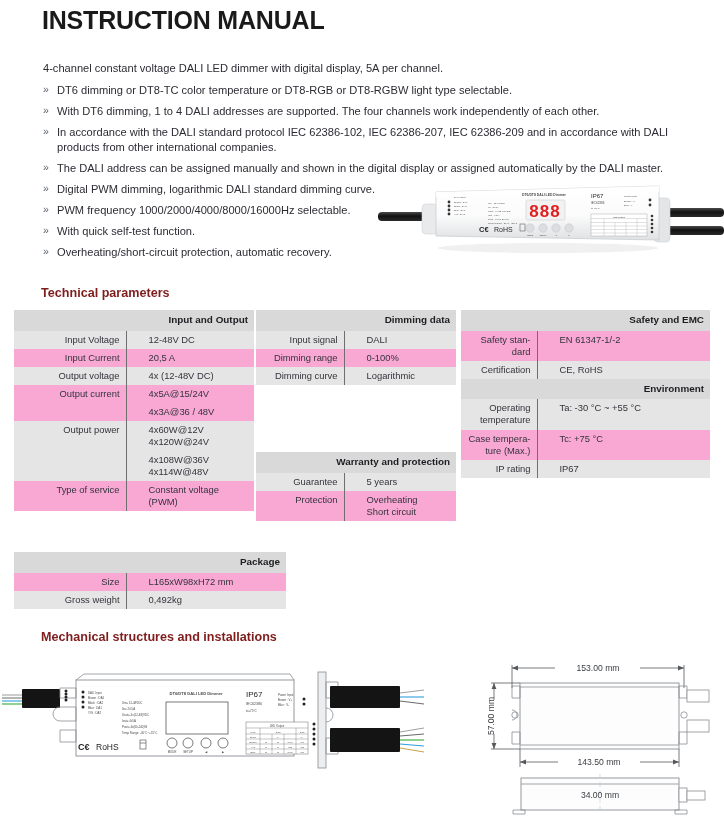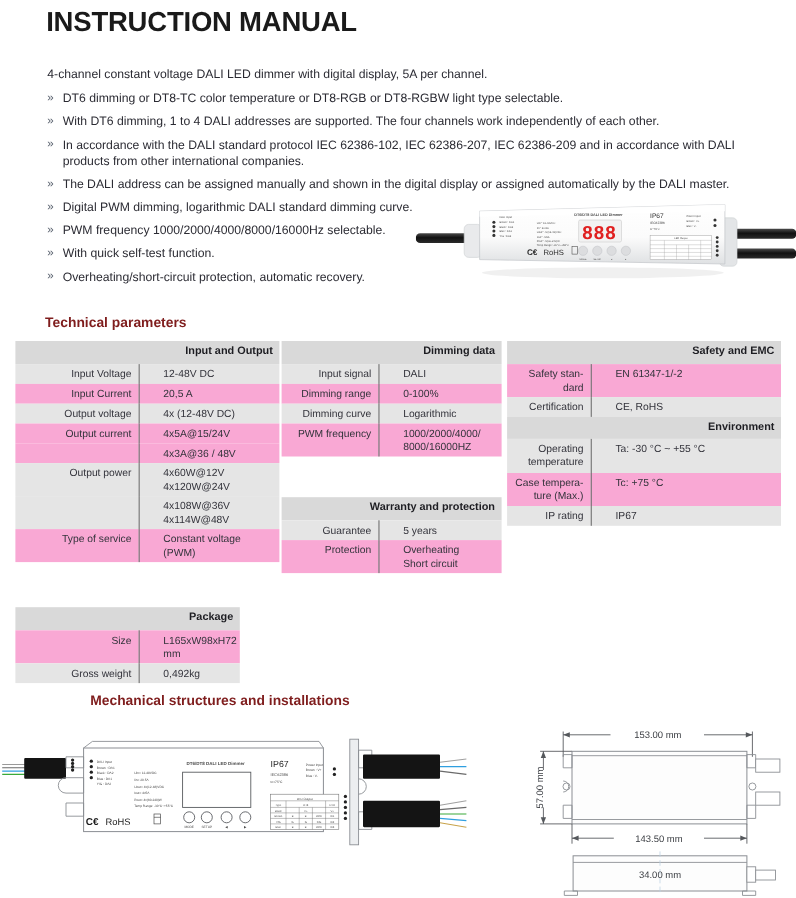--- a/index.html
+++ b/index.html
@@ -73,21 +73,21 @@
   }
 
   
   .section-heading {
     position: absolute;
     font-size: 12.6px;
     font-weight: bold;
     color: #7f1d1d;
   }
   #tech-heading { left: 41px; top: 286px; }
-  #mech-heading { left: 41px; top: 630px; margin-left: 41px; }
+  #mech-heading { left: 41px; top: 630px; }
 
   
   .spec-table {
     position: absolute;
     border-collapse: collapse;
     font-size: 9.4px;
     color: #33333b;
     table-layout: fixed;
   }
   .spec-table td {
@@ -107,21 +107,21 @@
   .spec-table tr.plain td { background: #e5e5e5; }
   .spec-table td.k {
     border-right: 1.3px solid #6f6f6f;
     text-align: right;
   }
   .spec-table tr.hdr td.k { border-right: none; }
   .spec-table td.v { padding-left: 22px; }
   .nowrap-pre { white-space: pre-line; }
 
   #tbl-io   { left: 14px;  top: 310px; width: 240px; }
-  #tbl-pkg  { left: 14px;  top: 552px; width: 204px; }
+  #tbl-pkg  { left: 14px;  top: 552px; width: 272px; }
   #tbl-dim  { left: 256px; top: 310px; width: 200px; }
   #tbl-warr { left: 256px; top: 452px; width: 200px; }
   #tbl-safe { left: 461px; top: 310px; width: 249px; }
 
   #tbl-io col.c1   { width: 112px; }
   #tbl-pkg col.c1  { width: 112px; }
   #tbl-dim col.c1  { width: 88px; }
   #tbl-warr col.c1 { width: 88px; }
   #tbl-safe col.c1 { width: 76px; }
 
@@ -386,25 +386,20 @@
         <td class="k">Input signal</td>
         <td class="v nowrap-pre">DALI</td>
       </tr>
       <tr class="shade">
         <td class="k">Dimming range</td>
         <td class="v nowrap-pre">0-100%</td>
       </tr>
       <tr class="plain">
         <td class="k">Dimming curve</td>
         <td class="v nowrap-pre">Logarithmic</td>
-      </tr>
-      <tr class="shade">
-        <td class="k">PWM frequency</td>
-        <td class="v nowrap-pre">1000/2000/4000/
-8000/16000HZ</td>
       </tr>
     </tbody>
   </table>
 
   <table class="spec-table" id="tbl-warr">
     <colgroup>
         <col class="c1">
         <col>
       </colgroup>
     <tbody>

